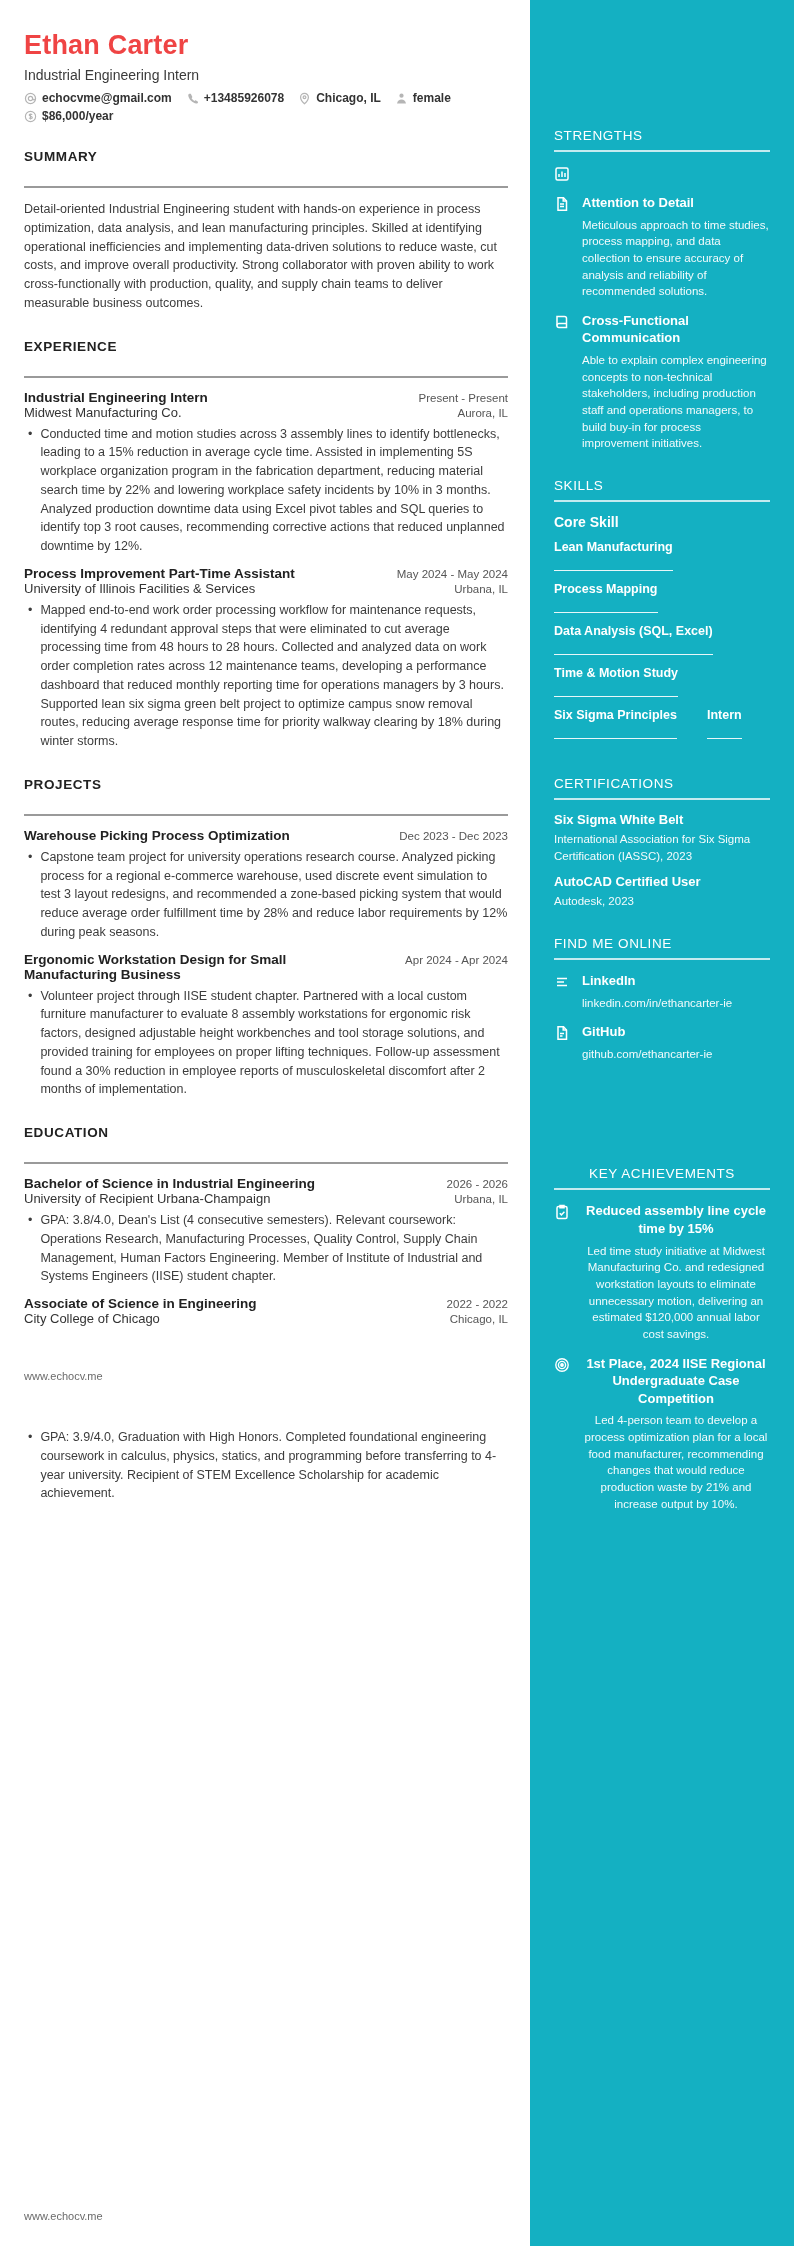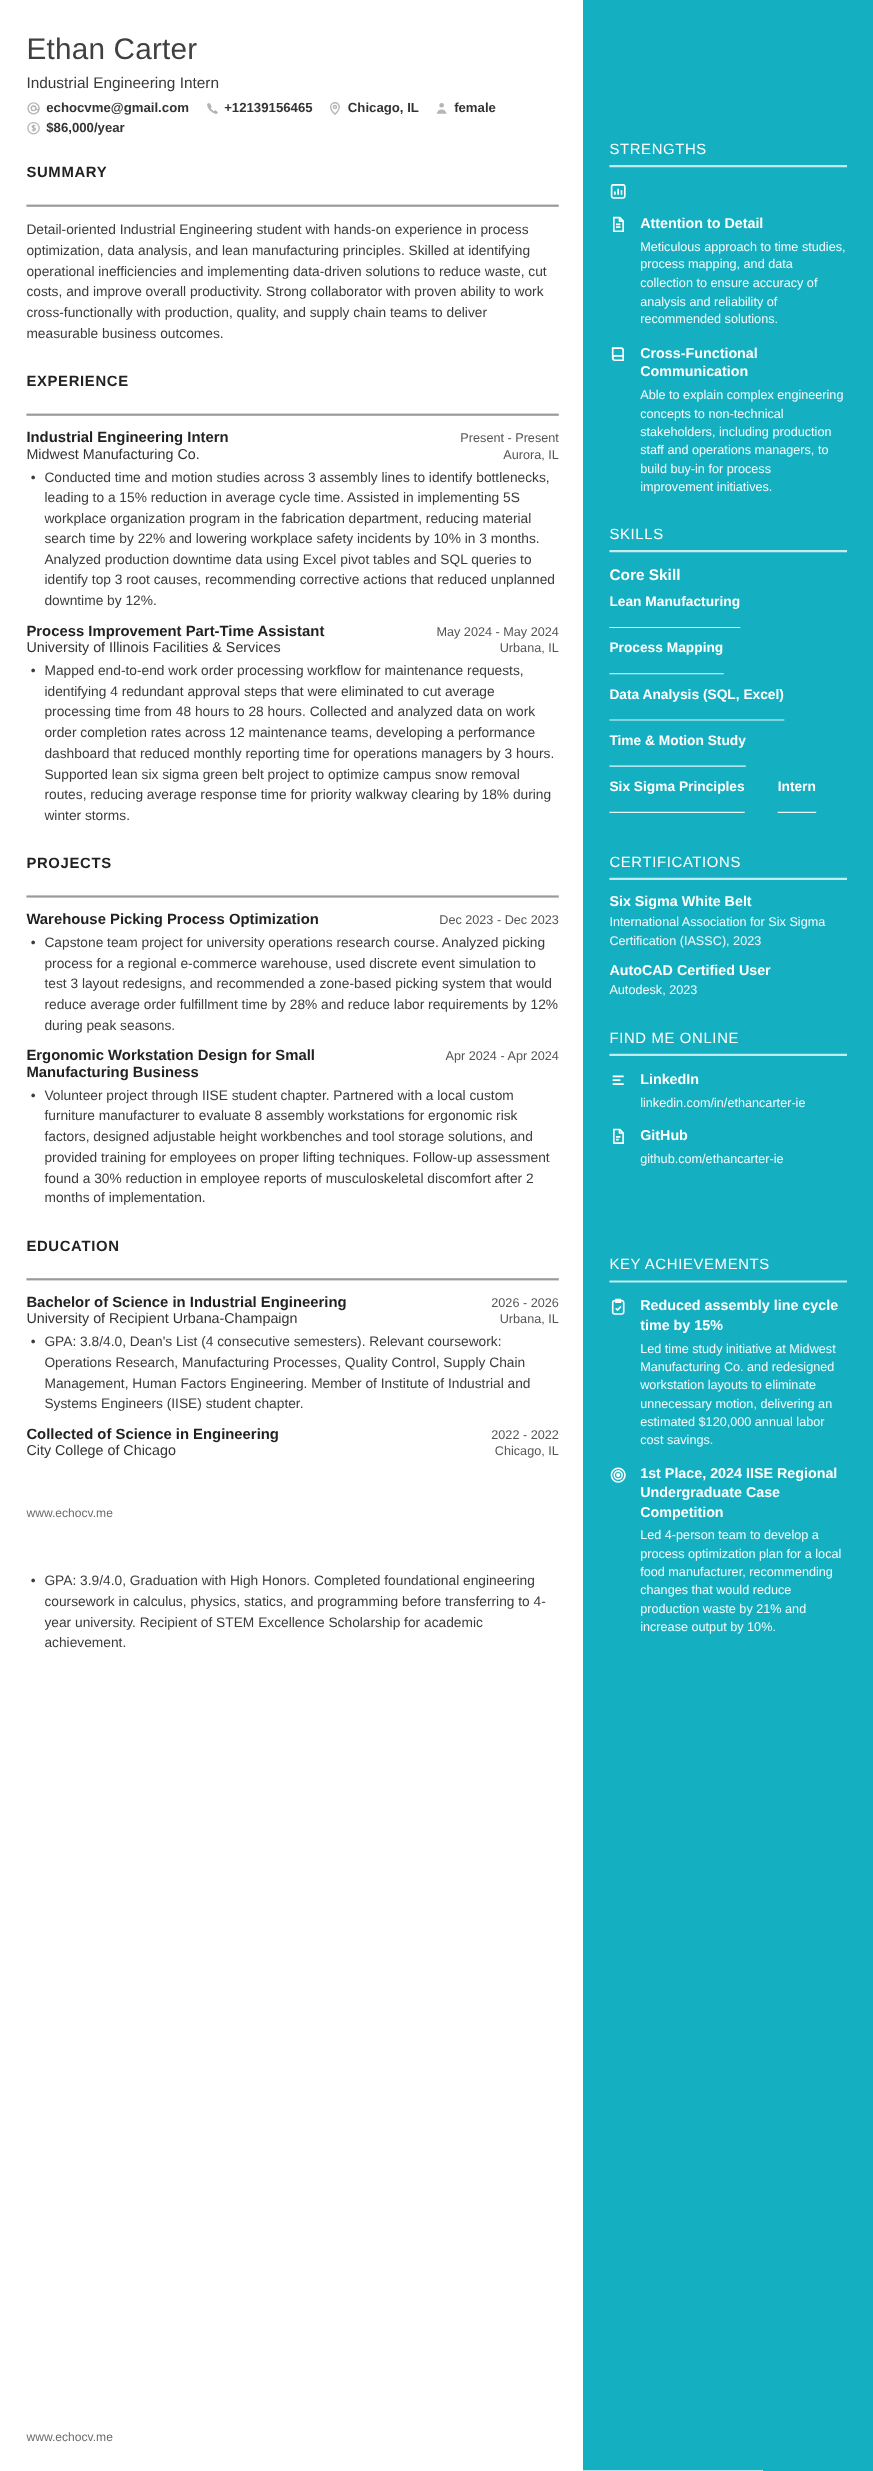--- a/index.html
+++ b/index.html
@@ -16,22 +16,22 @@
   
   .main {
     width: 530px;
     min-width: 530px;
     padding: 30px 22px 16px 24px;
     display: flex;
     flex-direction: column;
   }
   .name {
     font-size: 27px;
-    font-weight: 400;
-    color: #404040;
+    font-weight: 700;
+    color: #ef4444;
     letter-spacing: 0.2px;
   }
   .job-title {
     font-size: 14px;
     color: #3a3a3a;
     margin-top: 6px;
   }
   .contact-rows { margin-top: 8px; }
   .contact-row {
     display: flex;
@@ -159,21 +159,21 @@
     font-size: 12.5px;
     font-weight: 700;
     padding-bottom: 16px;
     border-bottom: 1.5px solid rgba(255,255,255,0.9);
     margin-bottom: 11px;
     display: inline-block;
   }
   .cert { margin-top: 10px; }
   .cert-name { font-size: 13px; font-weight: 700; }
   .cert-org { font-size: 11.5px; line-height: 1.45; margin-top: 4px; color: rgba(255,255,255,0.95); }
-  .achievements { margin-top: 80px; }
+  .achievements { margin-top: 104px; text-align: center; }
 </style>
 </head>
 <body>
 
 <div class="main">
 
   <div>
     <div class="name">Ethan Carter</div>
     <div class="job-title">Industrial Engineering Intern</div>
     <div class="contact-rows">
@@ -187,21 +187,21 @@
               </svg>
           </span>
           <span>echocvme@gmail.com</span>
         </span>
         <span class="contact-item">
           <span class="cicon">
             <svg viewBox="0 0 16 16" fill="currentColor">
                 <path d="M3.5 1.5c-.8.4-1.6 1.2-1.4 2.2.4 2.6 1.8 5.3 3.8 7.3s4.7 3.4 7.3 3.8c1 .2 1.8-.6 2.2-1.4.2-.5 0-1-.4-1.3l-2.2-1.5c-.4-.3-.9-.3-1.3 0l-1 .8c-1.6-.9-3-2.3-3.9-3.9l.8-1c.3-.4.3-.9 0-1.3L5.9 2c-.3-.5-.9-.7-1.4-.5z" transform="scale(0.9) translate(1,1)"></path>
               </svg>
           </span>
-          <span>+12139156465</span>
+          <span>+13485926078</span>
         </span>
         <span class="contact-item">
           <span class="cicon">
             <svg viewBox="0 0 16 16" fill="none" stroke="currentColor" stroke-width="1.5">
                 <path d="M8 14.5s4.8-4.3 4.8-8A4.8 4.8 0 0 0 3.2 6.5c0 3.7 4.8 8 4.8 8z"></path>
                 <circle cx="8" cy="6.5" r="1.7"></circle>
               </svg>
           </span>
           <span>Chicago, IL</span>
         </span>
@@ -307,21 +307,21 @@
         <span class="entry-loc">Urbana, IL</span>
       </div>
       <div class="bullet">
         <span class="dot">•</span>
         <span class="bullet-text">GPA: 3.8/4.0, Dean's List (4 consecutive semesters). Relevant coursework: Operations Research, Manufacturing Processes, Quality Control, Supply Chain Management, Human Factors Engineering. Member of Institute of Industrial and Systems Engineers (IISE) student chapter.</span>
       </div>
     </div>
 
     <div class="entry">
       <div class="entry-head">
-        <span class="entry-title">Collected of Science in Engineering</span>
+        <span class="entry-title">Associate of Science in Engineering</span>
         <span class="entry-date">2022 - 2022</span>
       </div>
       <div class="entry-head">
         <span class="entry-sub">City College of Chicago</span>
         <span class="entry-loc">Chicago, IL</span>
       </div>
     </div>
   </div>
 
   <div class="page-footer footer-1">www.echocv.me</div>

